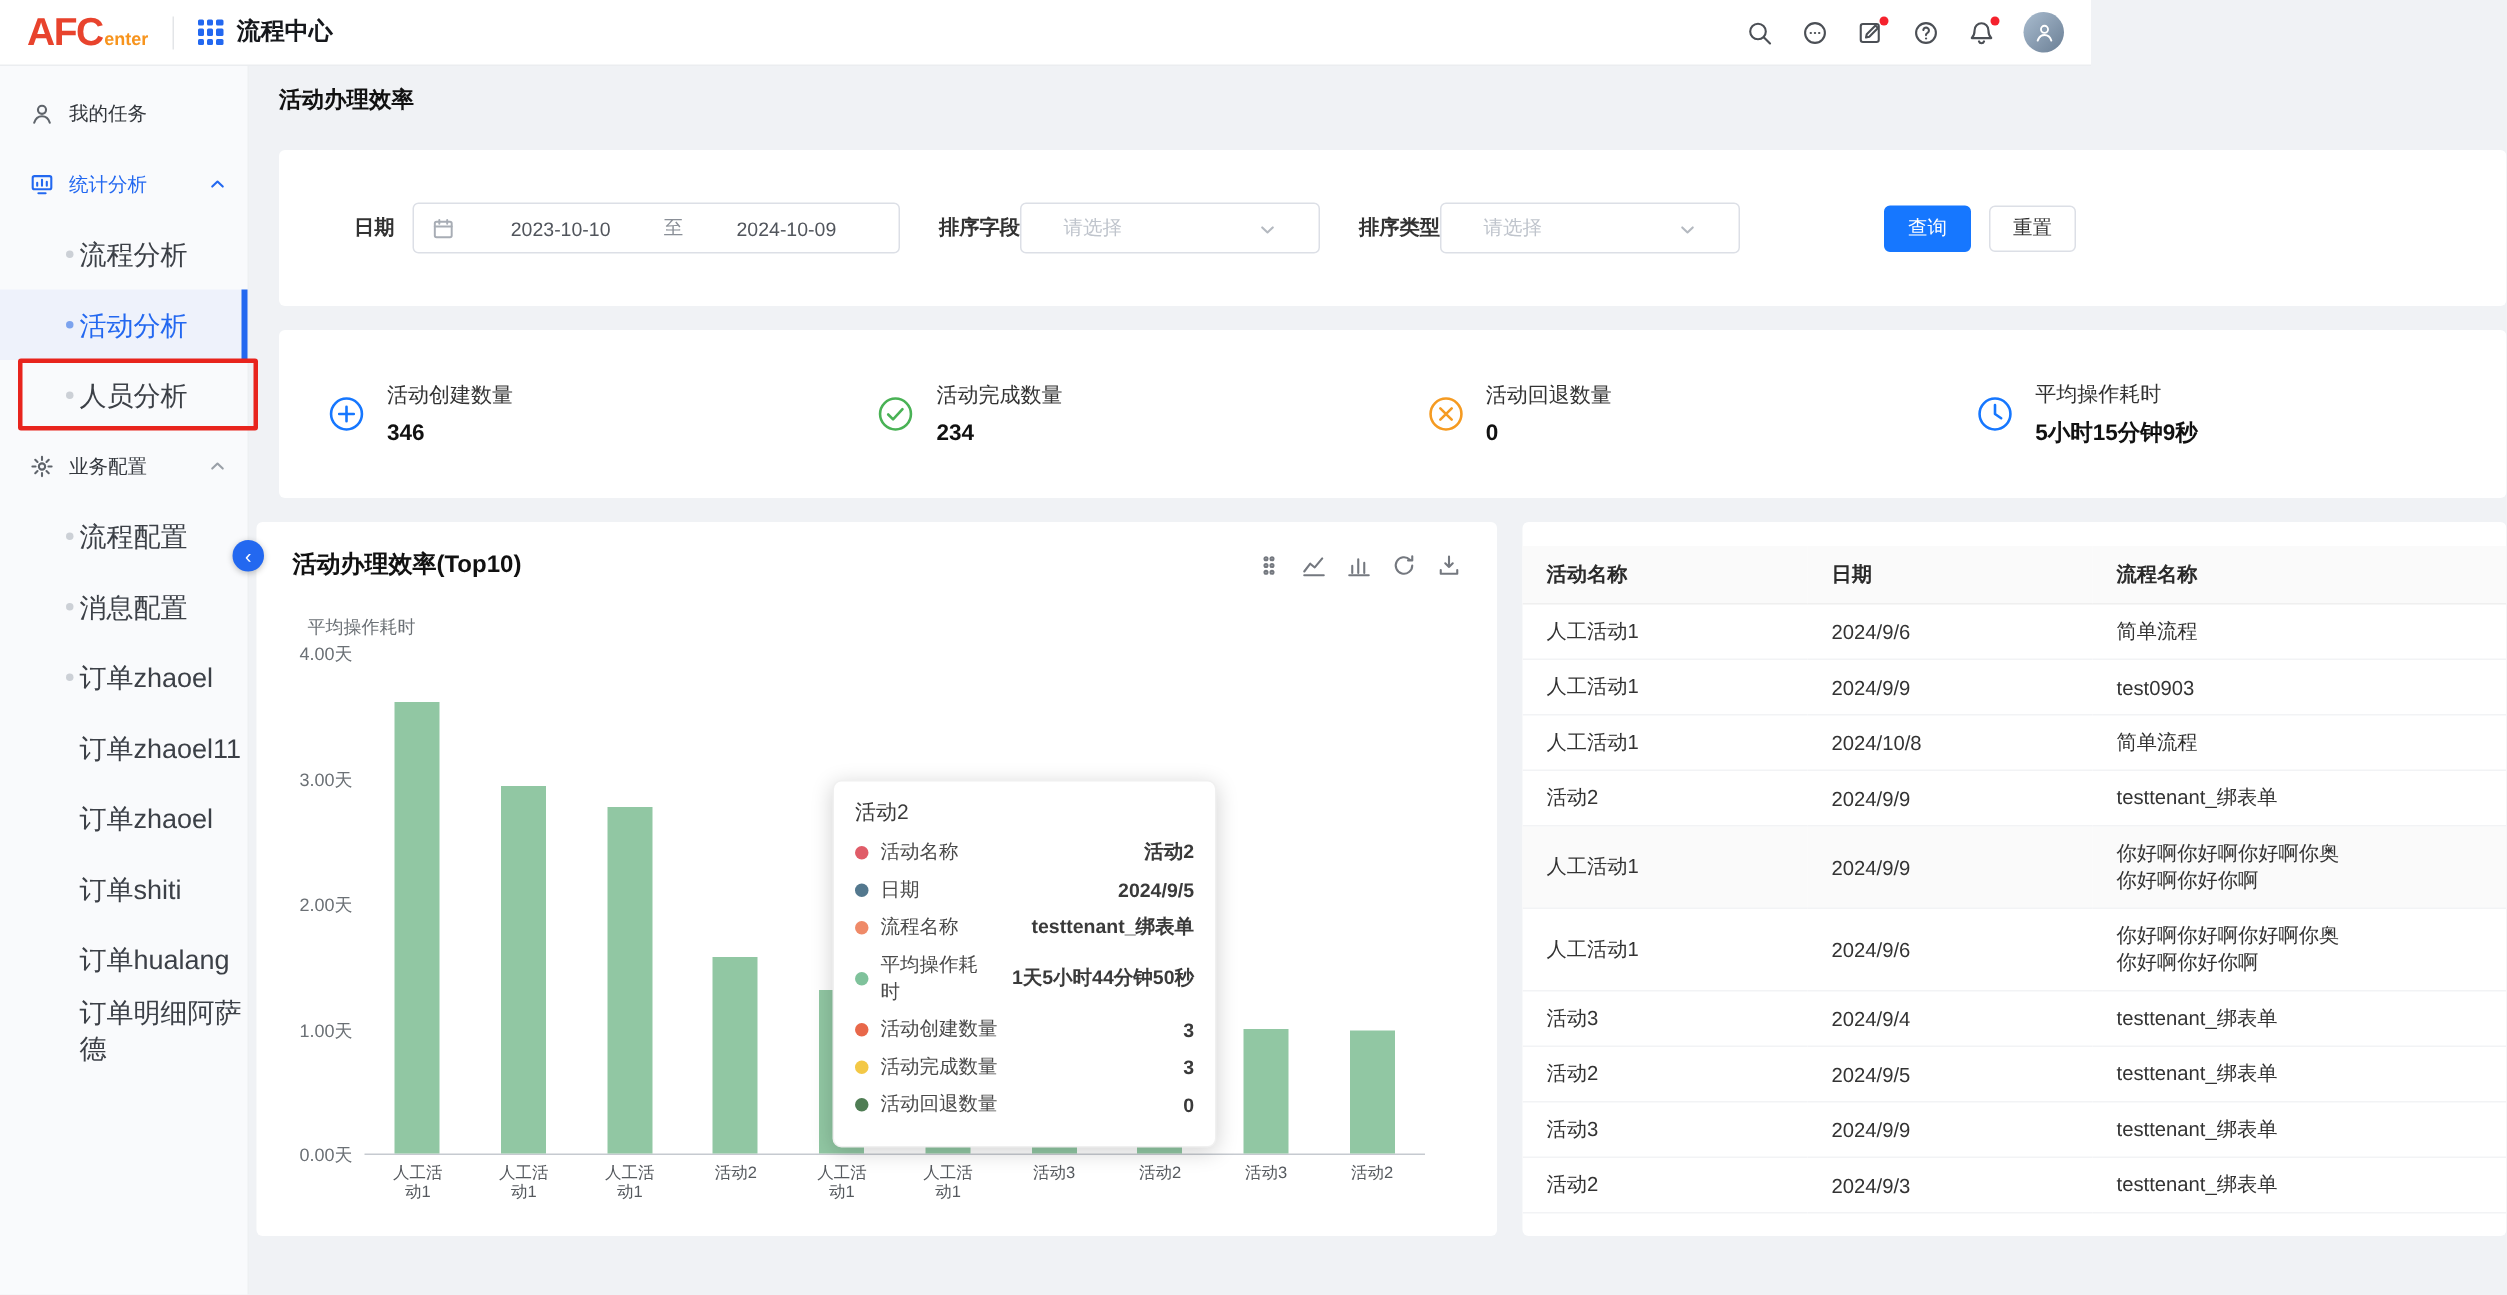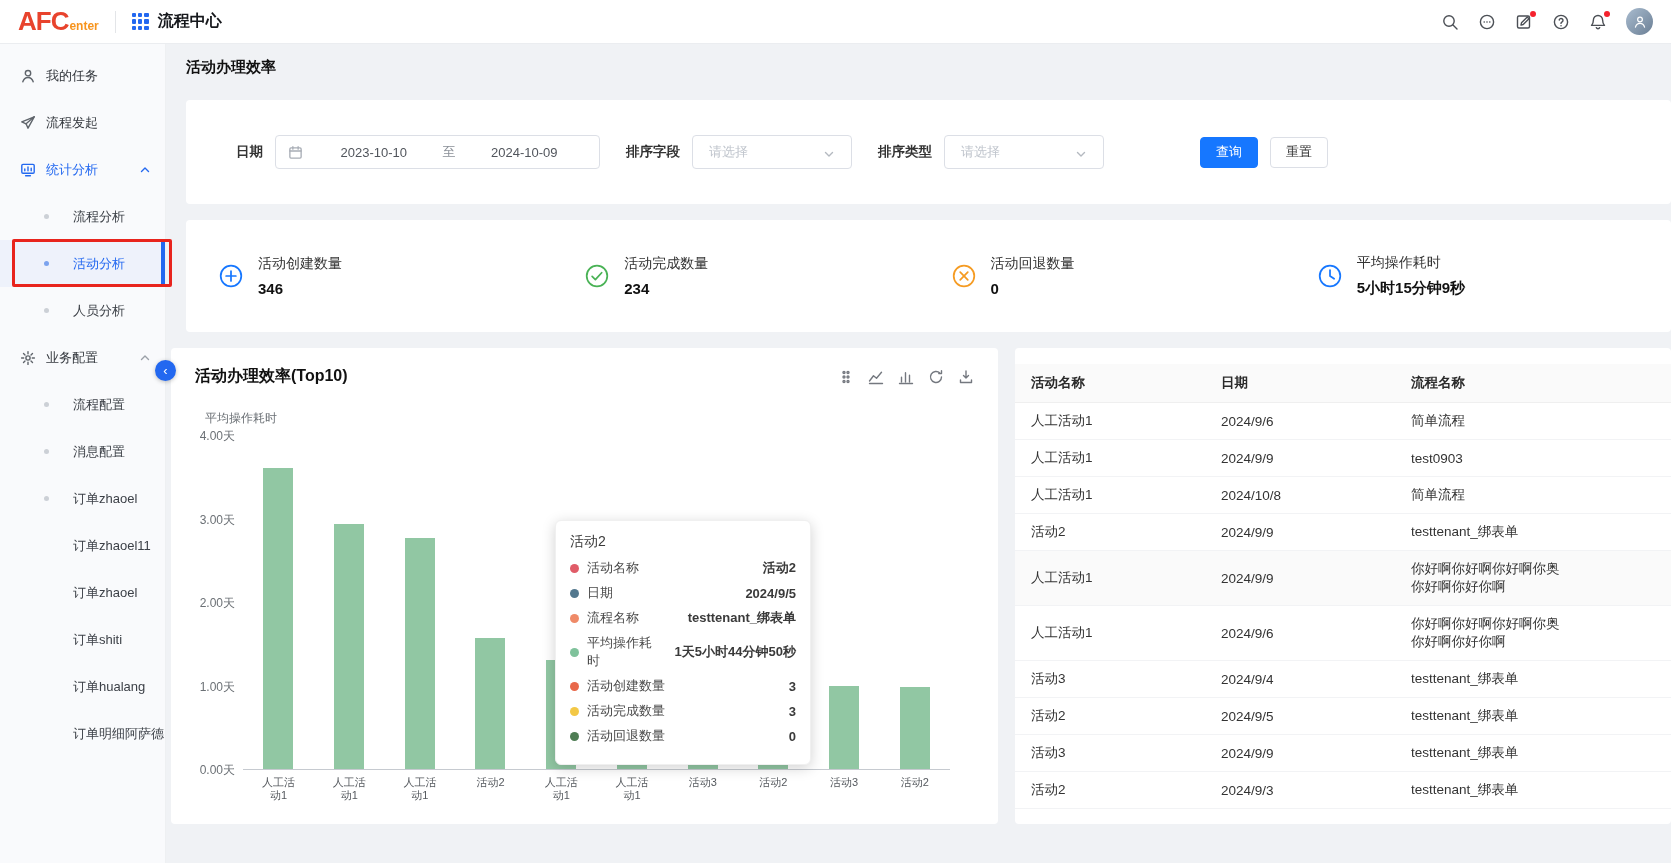--- a/index.html
+++ b/index.html
@@ -1,21 +1,21 @@
 <!DOCTYPE html>
 <html><head>
 <meta charset="utf-8">
 <style>
   * { box-sizing: border-box; margin: 0; padding: 0; }
   html, body { width: 1671px; height: 863px; overflow: hidden; }
   body { font-family: "Liberation Sans", sans-serif; background: #f0f2f5; color: #333; }
   svg { fill: none; stroke: currentColor; stroke-width: 1.4; stroke-linecap: round; stroke-linejoin: round; }
 
   
-  header { position: fixed; top: 0; left: 0; width: 1671px; height: 44px; background: #fff;
+  header { position: fixed; top: 0; left: 0; width: 1394px; height: 44px; background: #fff;
            border-bottom: 1px solid #ebedf0; display: flex; align-items: center; padding: 0 18px; z-index: 50; }
   .logo { display: flex; align-items: baseline; cursor: pointer; }
   .logo-afc { font-size: 26px; font-weight: 800; color: #e8432d; letter-spacing: -1px; }
   .logo-enter { font-size: 12px; font-weight: 700; color: #f7941d; margin-left: 1px; }
   .v-divider { width: 1px; height: 22px; background: #e3e5e8; margin: 0 16px; }
   .grid-icon { width: 17px; height: 17px; display: grid; grid-template-columns: repeat(3,1fr); gap: 2px; }
   .grid-icon i { background: #2368f0; border-radius: 1px; }
   .app-title { font-size: 16px; font-weight: 700; color: #16181c; margin-left: 9px; }
   .topbar-right { margin-left: auto; display: flex; align-items: center; gap: 19px; }
   .top-icon { position: relative; width: 18px; height: 18px; color: #4b4f55; cursor: pointer; }
@@ -30,21 +30,21 @@
              border-right: 1px solid #eef0f2; z-index: 40; }
   #sidebar-menu { padding-top: 8px; }
   .side-item { height: 47px; display: flex; align-items: center; padding: 0 14px 0 20px; font-size: 13px;
                color: #33373d; cursor: pointer; }
   .side-icon { width: 16px; height: 16px; margin-right: 10px; color: #5f646b; }
   .side-icon svg { width: 16px; height: 16px; }
   .chevron { margin-left: auto; width: 12px; height: 12px; color: #9aa0a8; }
   .chevron svg { width: 12px; height: 12px; }
   .group-active, .group-active .side-icon, .group-active .chevron { color: #2368f0; }
   .sub-item { position: relative; height: 47px; display: flex; align-items: center; padding-left: 44px;
-              gap: 24px; font-size: 13px; color: #3c4047; cursor: pointer; }
+              gap: 4px; font-size: 18px; color: #3c4047; cursor: pointer; }
   .dot { width: 5px; height: 5px; border-radius: 50%; background: #ccd0d6; flex: none; }
   .dot.hidden { visibility: hidden; }
   .sub-selected { color: #2368f0; background: rgba(35,104,240,0.05); }
   .sub-selected .dot { background: #7ba3ee; }
   .active-bar { position: absolute; right: 0; top: 0; width: 4px; height: 100%; background: #2368f0; }
   #annotation-box { position: absolute; left: 12px; width: 160px; height: 48px;
                     border: 3px solid #e8241d; border-radius: 2px; z-index: 20; pointer-events: none; }
   .collapse-btn { position: absolute; top: 316px; left: 155px; width: 21px; height: 21px; border-radius: 50%;
                   background: #2368f0; color: #fff; display: flex; align-items: center; justify-content: center;
                   font-size: 13px; line-height: 1; cursor: pointer; box-shadow: 0 1px 4px rgba(0,0,0,.25); z-index: 45; }
@@ -57,22 +57,22 @@
   
   .filter-card { margin: 11px 0 0 20px; height: 104px; display: flex; align-items: center; padding-left: 50px; }
   .f-label { font-size: 13.5px; font-weight: 600; color: #333; white-space: nowrap; }
   .ml26 { margin-left: 26px; text-align: right; }
   .range-picker { margin-left: 12px; width: 325px; height: 34px; border: 1px solid #dcdfe6; border-radius: 4px;
                   display: flex; align-items: center; padding: 0 12px; font-size: 13px; color: #51555c; background: #fff; cursor: pointer; }
   .cal-icon { width: 15px; height: 15px; color: #a8adb5; margin-right: 8px; flex: none; }
   .cal-icon svg { width: 15px; height: 15px; }
   .range-val { flex: 1; text-align: center; }
   .range-sep { color: #8a8f97; padding: 0 6px; }
-  .select { margin-left: 12px; width: 160px; height: 34px; border: 1px solid #dcdfe6; border-radius: 4px;
-            display: flex; align-items: center; justify-content: space-between; padding: 0 16px; background: #fff; cursor: pointer; }
+  .select { margin-left: 0; width: 200px; height: 34px; border: 1px solid #dcdfe6; border-radius: 4px;
+            display: flex; align-items: center; justify-content: space-between; padding: 0 28px; background: #fff; cursor: pointer; }
   .ph { font-size: 13px; color: #bfc4cc; }
   .chev { width: 12px; height: 12px; color: #b4b9c0; }
   .chev svg { width: 12px; height: 12px; }
   .btn { height: 31px; padding: 0 15px; border-radius: 4px; border: 1px solid #dcdfe6; background: #fff;
          font-size: 13px; color: #333; cursor: pointer; font-family: inherit; }
   .btn.primary { margin-left: 96px; background: #1677ff; border-color: #1677ff; color: #fff; }
   .btn + .btn { margin-left: 12px; }
 
   
   .stats-card { margin: 16px 0 0 20px; height: 112px; display: flex; align-items: center; padding: 0 10px; }
@@ -168,27 +168,20 @@
 </header>
 
 <nav id="sidebar">
   <div id="sidebar-menu">
       <div class="side-item">
         <span class="side-icon"><svg viewBox="0 0 16 16">
             <circle cx="8" cy="5.2" r="2.7"></circle>
             <path d="M2.8 13.8c.9-2.9 2.9-4.3 5.2-4.3s4.3 1.4 5.2 4.3"></path>
           </svg></span>
         <span class="side-label">我的任务</span>
-      </div>
-      <div class="side-item">
-        <span class="side-icon"><svg viewBox="0 0 16 16">
-            <path d="M14.2 1.8 1.8 6.9l4.3 1.9 1.9 4.4z"></path>
-            <path d="M14.2 1.8 6.1 8.8"></path>
-          </svg></span>
-        <span class="side-label">流程发起</span>
       </div>
       <div class="side-item group-active">
         <span class="side-icon"><svg viewBox="0 0 16 16">
             <rect x="1.8" y="2.4" width="12.4" height="8.8" rx="1.2"></rect>
             <path d="M4.8 8.8V6.9M8 8.8V4.9M11.2 8.8V6.2M5.6 13.8h4.8"></path>
           </svg></span>
         <span class="side-label">统计分析</span>
         <span class="chevron"><svg viewBox="0 0 12 12">
             <path d="M2.5 7.4 6 4l3.5 3.4"></path>
           </svg></span>

